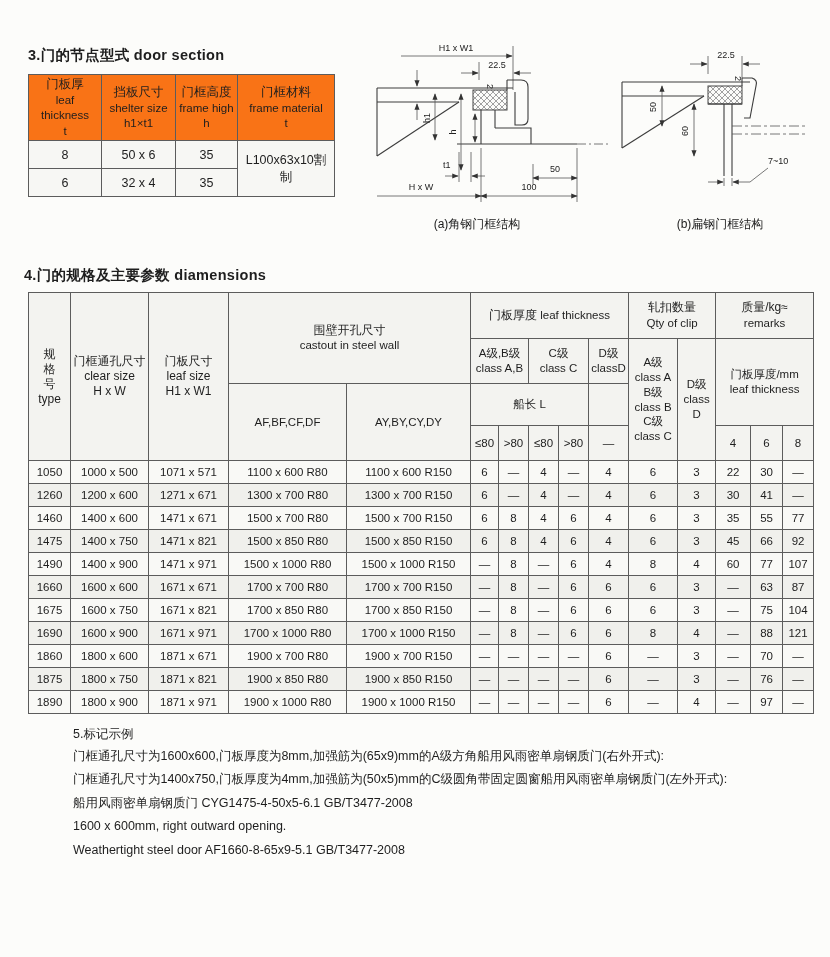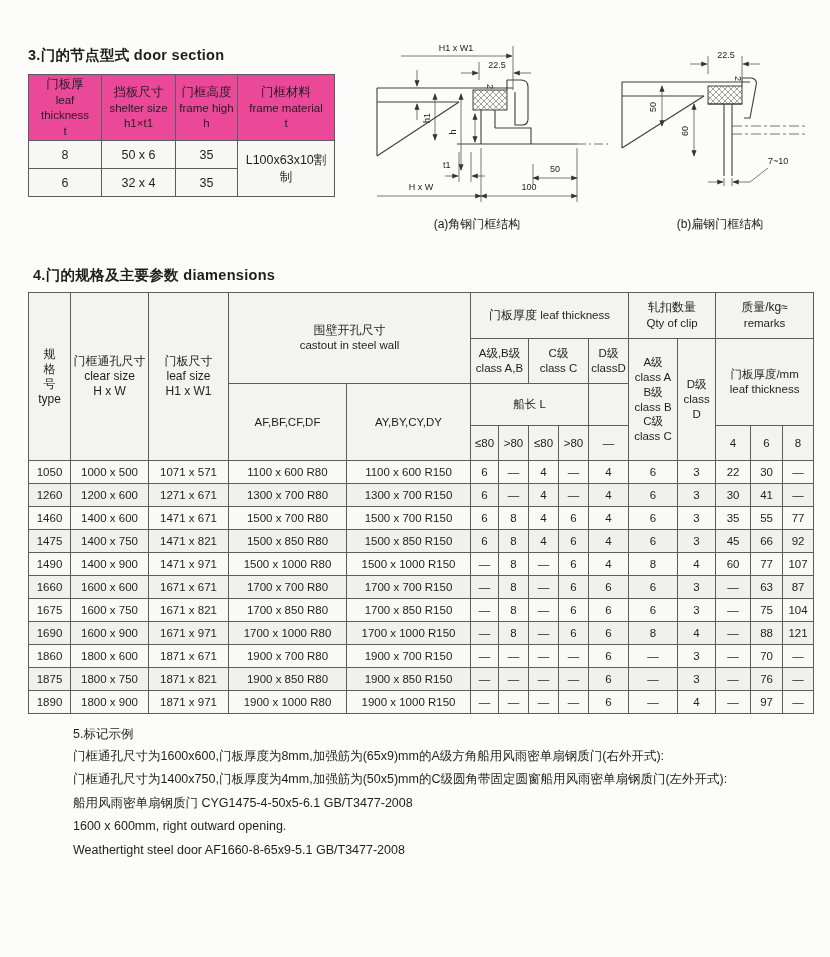--- a/index.html
+++ b/index.html
@@ -9,21 +9,21 @@
     background:#fcfcfa; color:#1e1e1e;
     font-family:"Liberation Sans", sans-serif;
     overflow:hidden;
   }
   .sec-title { position:absolute; font-size:14.5px; font-weight:bold; letter-spacing:.3px; }
 
   
   table { border-collapse:collapse; table-layout:fixed; }
   th,td { border:1px solid #5c5c5c; text-align:center; vertical-align:middle; padding:1px 2px; font-weight:normal; }
   .t1 { position:absolute; left:28px; top:74px; width:306px; background:#f7f7f4; }
-  .t1 .hdr { height:62px; background:#ec4899; }
+  .t1 .hdr { height:62px; background:#f97316; }
   .t1 .hdr th { font-size:11.5px; line-height:1.35; }
   .t1 tbody tr { height:28px; }
   .t1 td { font-size:12.5px; }
   .t1 .cjk { font-size:12.5px; }
 
   
   .t2 { position:absolute; left:28px; top:292px; width:785px; background:#f9f9f6; }
   .t2 th { background:#f3f3f0; font-size:11.5px; line-height:1.3; }
   .t2 .hr1 { height:46px; } .t2 .hr2 { height:45px; }
   .t2 .hr3 { height:42px; } .t2 .hr4 { height:35px; }
@@ -215,21 +215,21 @@
       <line class="thin" x1="112" y1="152" x2="112" y2="160"></line>
       <line class="thin" x1="88" y1="156" x2="103" y2="156" marker-end="url(#arrB)"></line>
       <line class="thin" x1="130" y1="156" x2="113" y2="156" marker-end="url(#arrB)"></line>
       <line class="thin" x1="130" y1="156" x2="148" y2="142"></line>
       <text class="dtext" x="148" y="138">7~10</text>
 
       <text class="dcap" x="100" y="202" text-anchor="middle">(b)扁钢门框结构</text>
     </svg>
   </div>
 
-  <div class="sec-title" style="left:33px; top:266px;">
+  <div class="sec-title" style="left:24px; top:266px;">
     <span>4.门的规格及主要参数 diamensions</span>
   </div>
 
   <table class="t2">
     <colgroup>
       <col style="width:42px">
         <col style="width:78px">
         <col style="width:80px">
       <col style="width:118px">
         <col style="width:124px">

